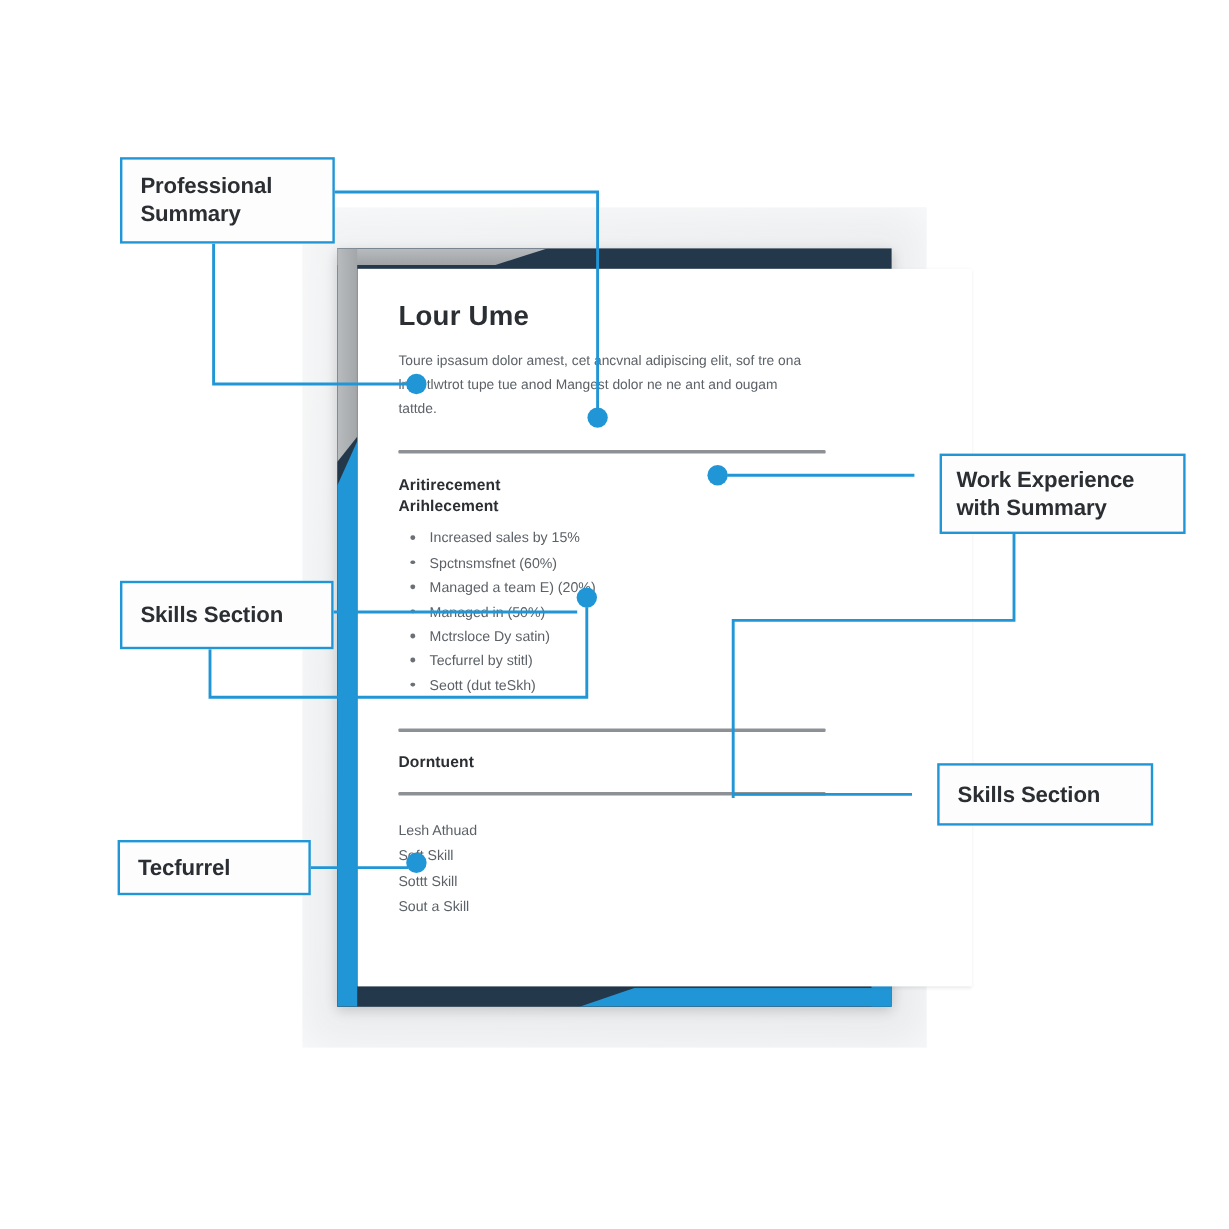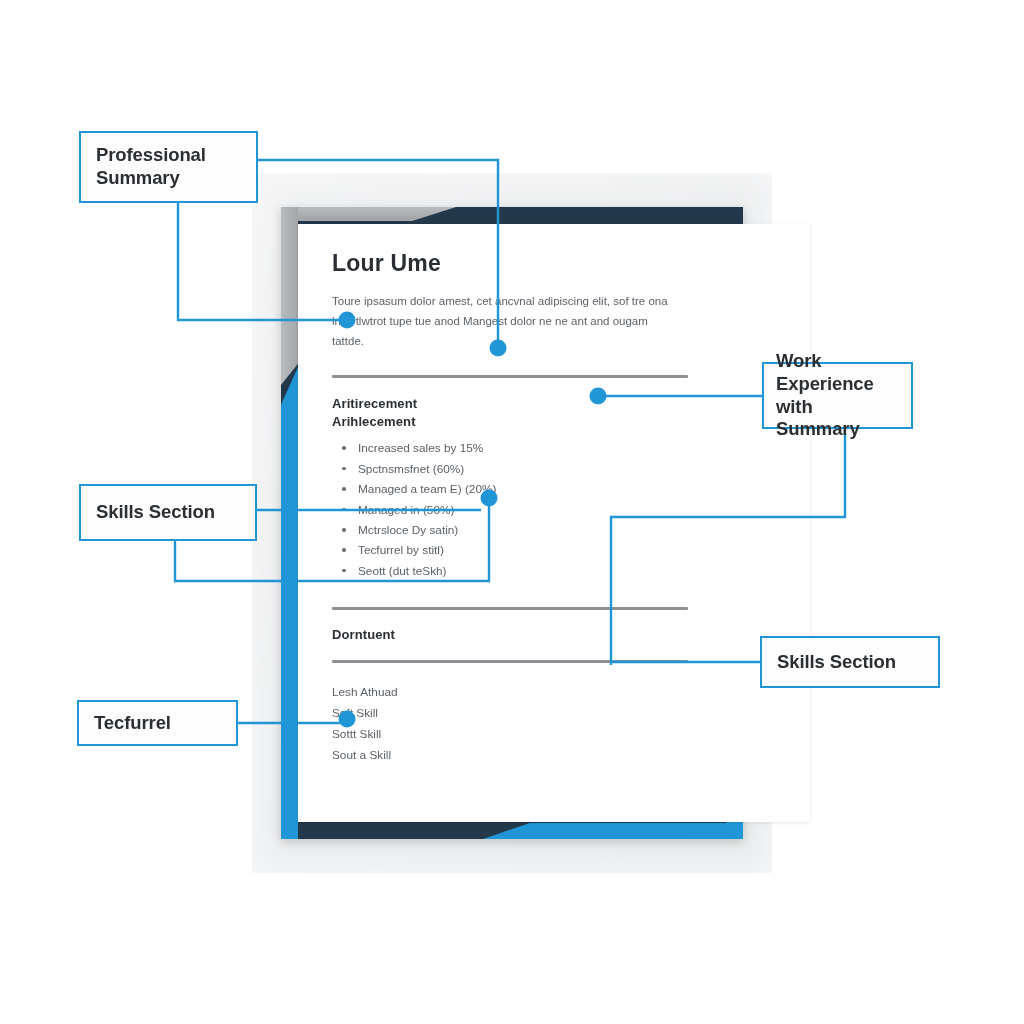--- a/index.html
+++ b/index.html
@@ -97,21 +97,21 @@
   .skills-list li{
     font-size:11.8px;line-height:20.8px;color:#5b6167;
   }
 
   
   .callout{
     position:absolute;background:#fdfdfd;border:2px solid #2196d6;
     display:flex;align-items:center;
     font-size:18.5px;font-weight:700;color:#2b2f33;
     line-height:1.22;letter-spacing:-.1px;
-    padding:0 15px;box-sizing:border-box;
+    padding:0 15px;box-sizing:border-box;margin-left:21px;
   }
 
   
   #wires{position:absolute;left:0;top:0;width:1024px;height:1024px;pointer-events:none;}
 </style>
 </head>
 <body>
 
 <div id="stage">
 
@@ -188,21 +188,21 @@
     </g>
   </svg>
 
   <div class="callout" style="left:79px;top:131px;width:179px;height:72px;">
     <div>
       <div>Professional</div>
       <div>Summary</div>
     </div>
   </div>
 
-  <div class="callout" style="left:762px;top:362px;width:151px;height:67px;padding:16px 12px;">
+  <div class="callout" style="left:762px;top:378px;width:205px;height:67px;padding:16px 12px;">
     <div>
       <div>Work Experience</div>
       <div>with Summary</div>
     </div>
   </div>
 
   <div class="callout" style="left:79px;top:484px;width:178px;height:57px;">
     <span>Skills Section</span>
   </div>
 

